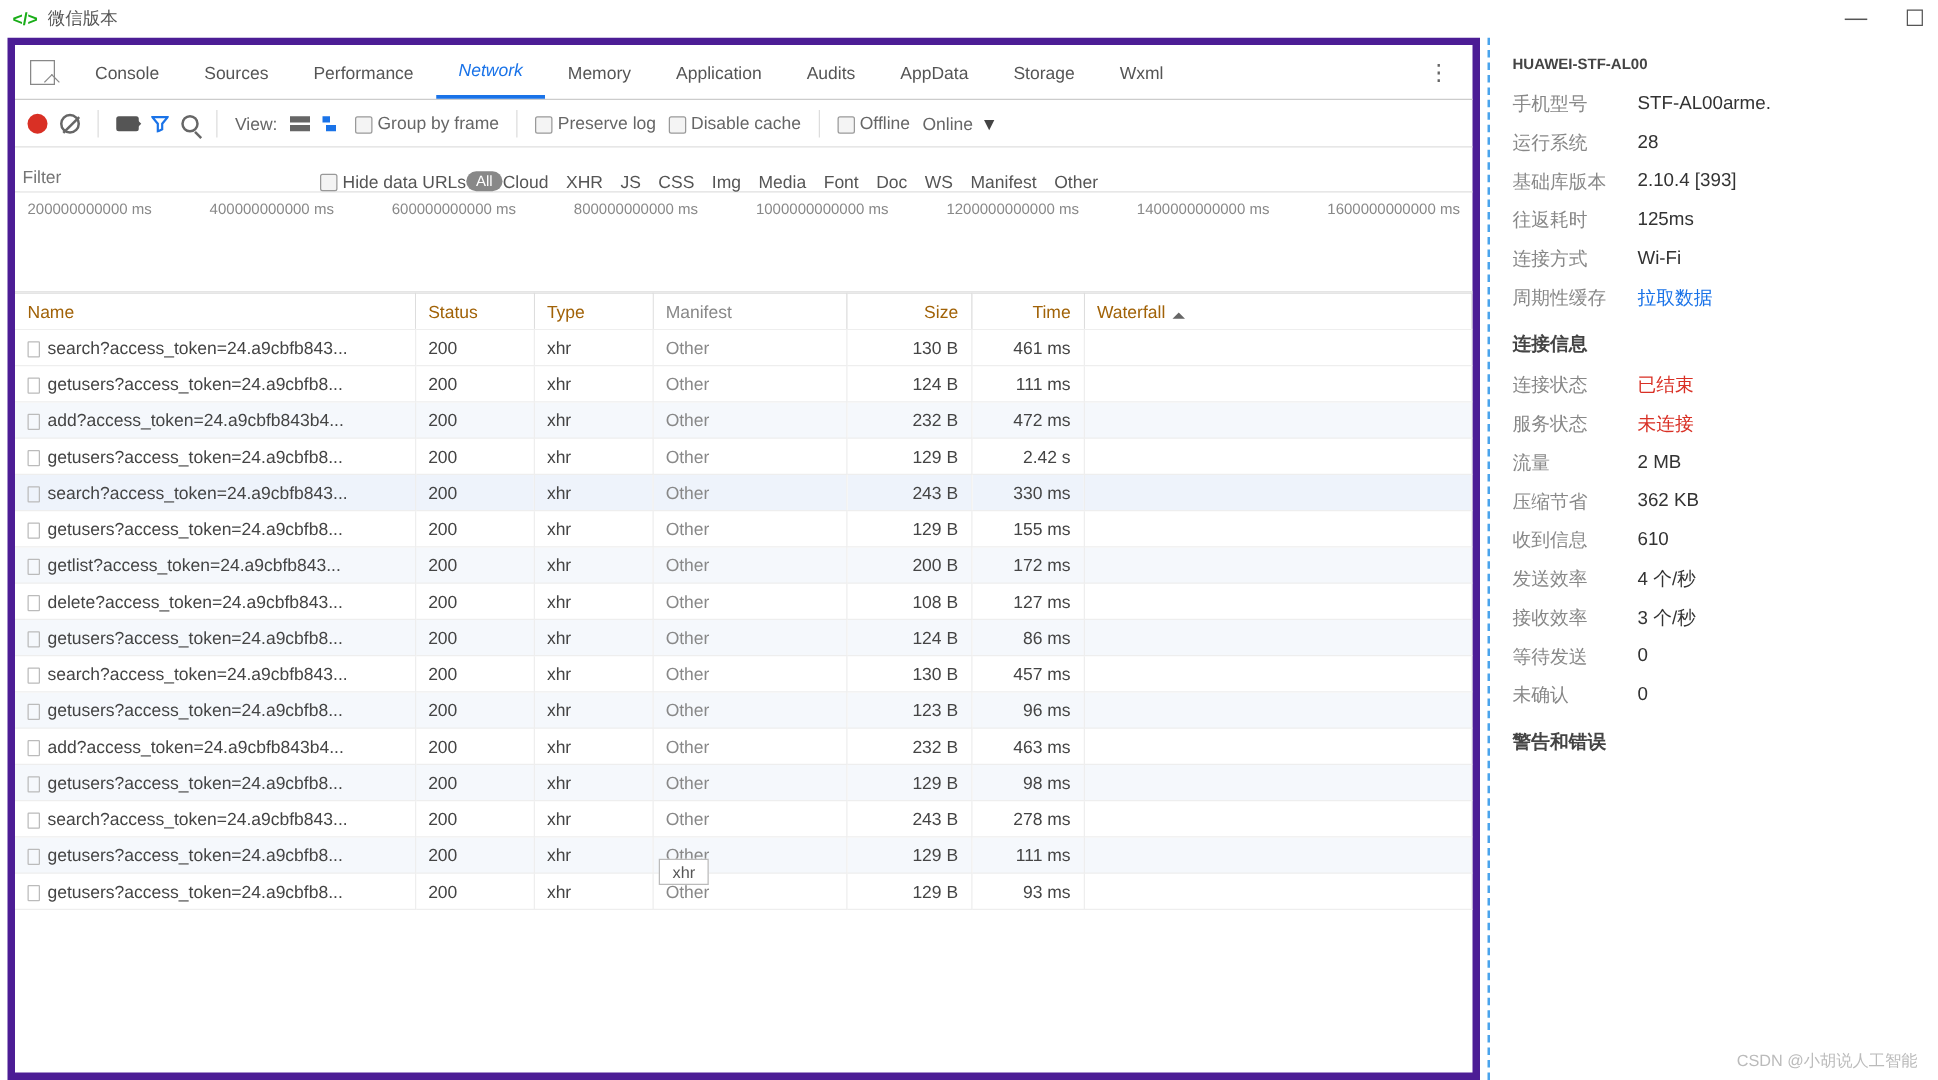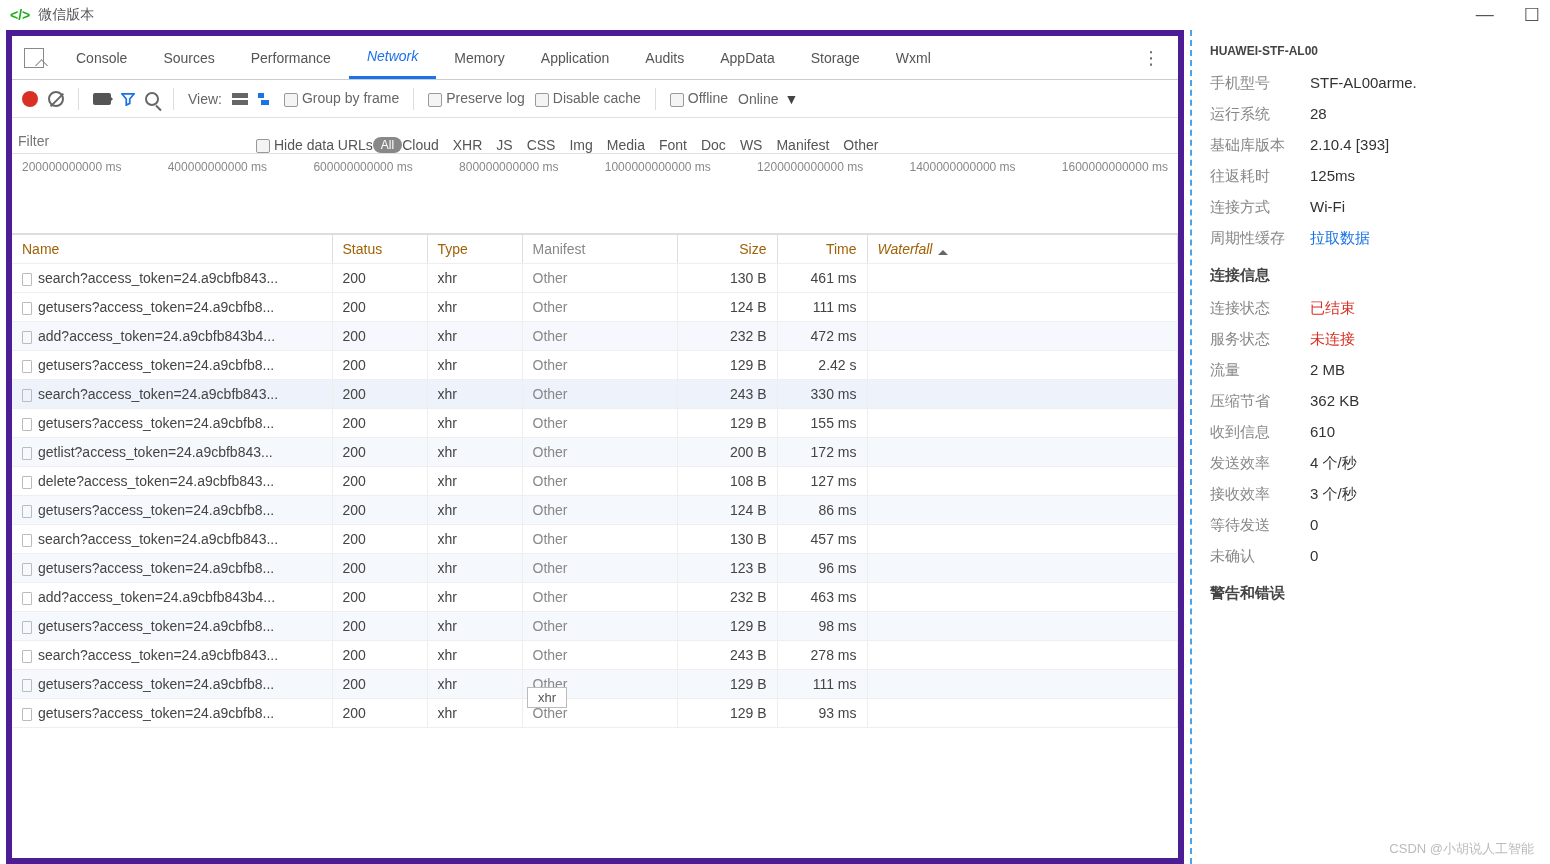--- a/index.html
+++ b/index.html
@@ -57,21 +57,21 @@
 table{width:100%;border-collapse:collapse;table-layout:fixed;}
 th,td{text-align:left;padding:6px 10px;border-bottom:1px solid #eee;font-size:14px;color:#444;white-space:nowrap;overflow:hidden;text-overflow:ellipsis;}
 th{border-right:1px solid #ddd;border-top:1px solid #ddd;color:#a16207;font-weight:normal;background:#fff;position:sticky;top:0;}
 td{border-right:1px solid #eee;}
 .col-name{width:320px;}
 .col-status{width:95px;}
 .col-type{width:95px;}
 .col-init{width:155px;color:#888;}
 .col-size{width:100px;text-align:right;}
 .col-time{width:90px;text-align:right;}
-.col-wf{width:auto;font-style:italic;}
+.col-wf{width:auto;}
 tr.alt{background:#f5f8fc;}
 tr.hover{background:#eef3fb;}
 .file-ic{display:inline-block;width:10px;height:13px;border:1px solid #bbb;border-radius:1px;margin-right:6px;vertical-align:middle;position:relative;}
 .tooltip{position:absolute;left:515px;top:453px;background:#fff;border:1px solid #bbb;padding:2px 10px;font-size:13px;color:#555;z-index:10;}
 .sort-tri{display:inline-block;margin-left:6px;border:5px solid transparent;border-bottom-color:#666;vertical-align:middle;}
 .rpanel{width:360px;border-left:2px dashed #4aa4ec;padding:14px 18px;color:#444;font-size:15px;overflow:auto;}
 .rpanel h3{font-size:12px;font-weight:700;margin-bottom:16px;}
 .kv{display:flex;margin-bottom:12px;}
 .kv .k{width:100px;color:#888;}
 .kv .v{flex:1;color:#333;}

